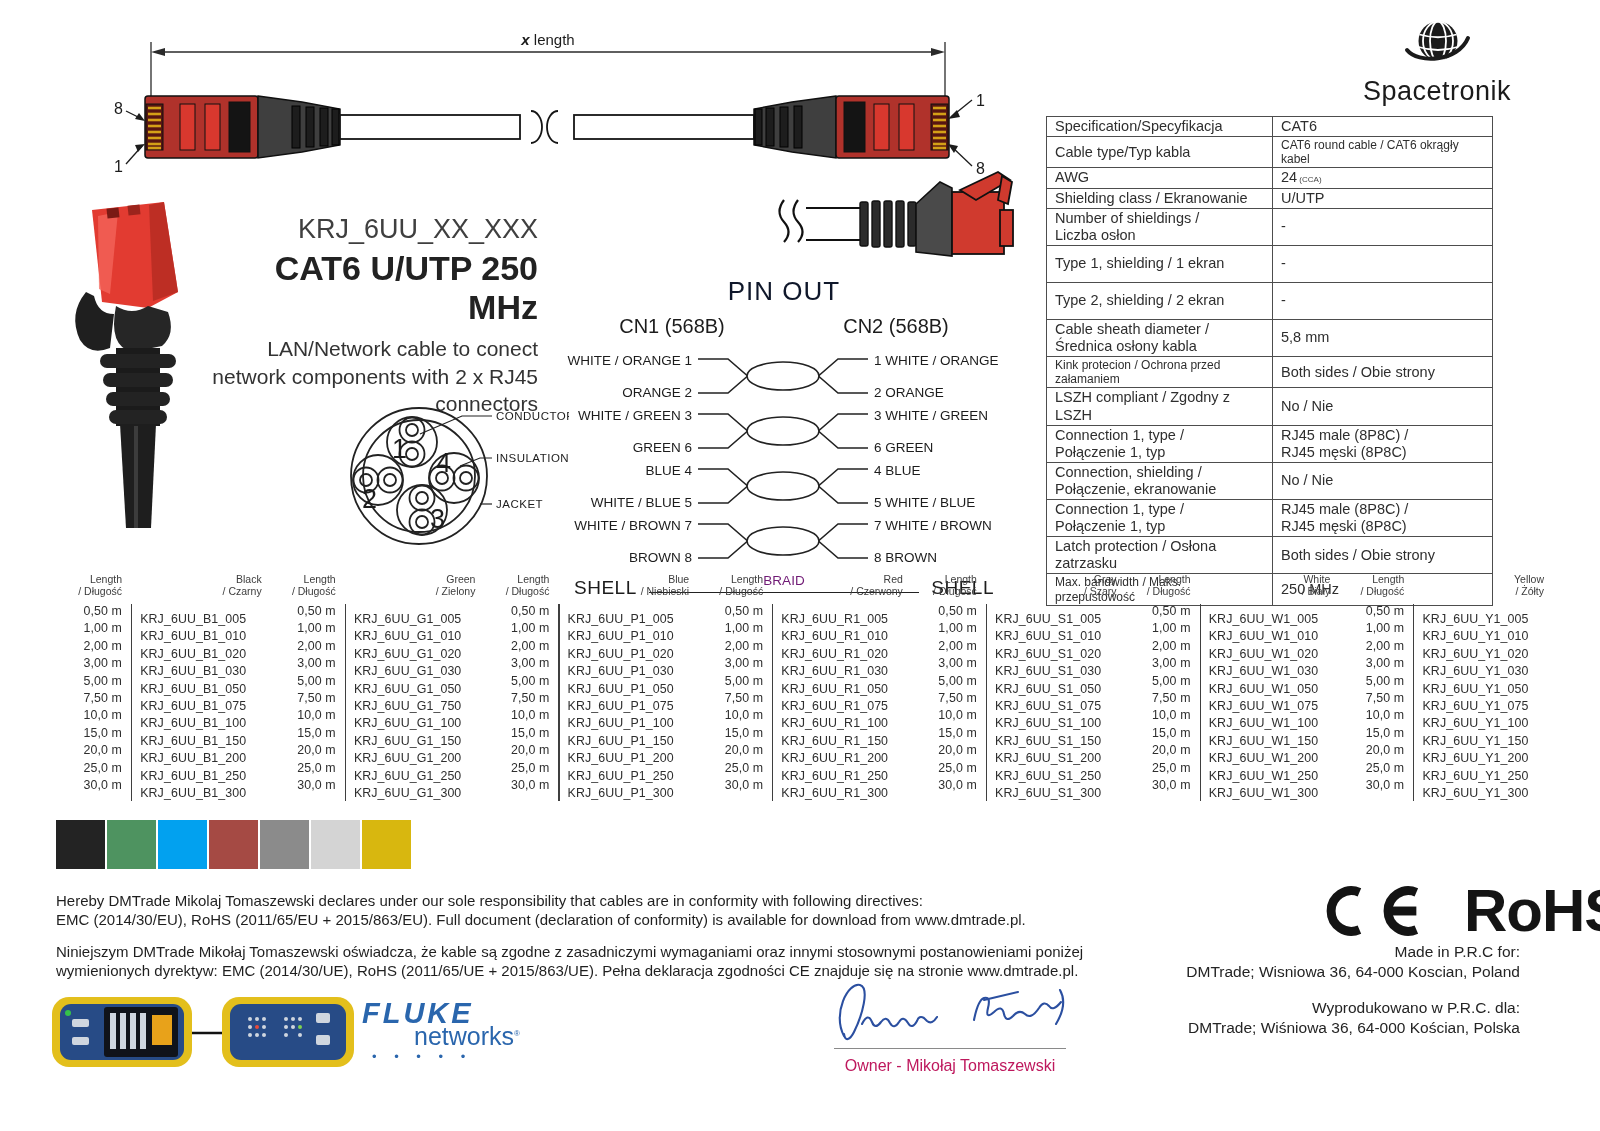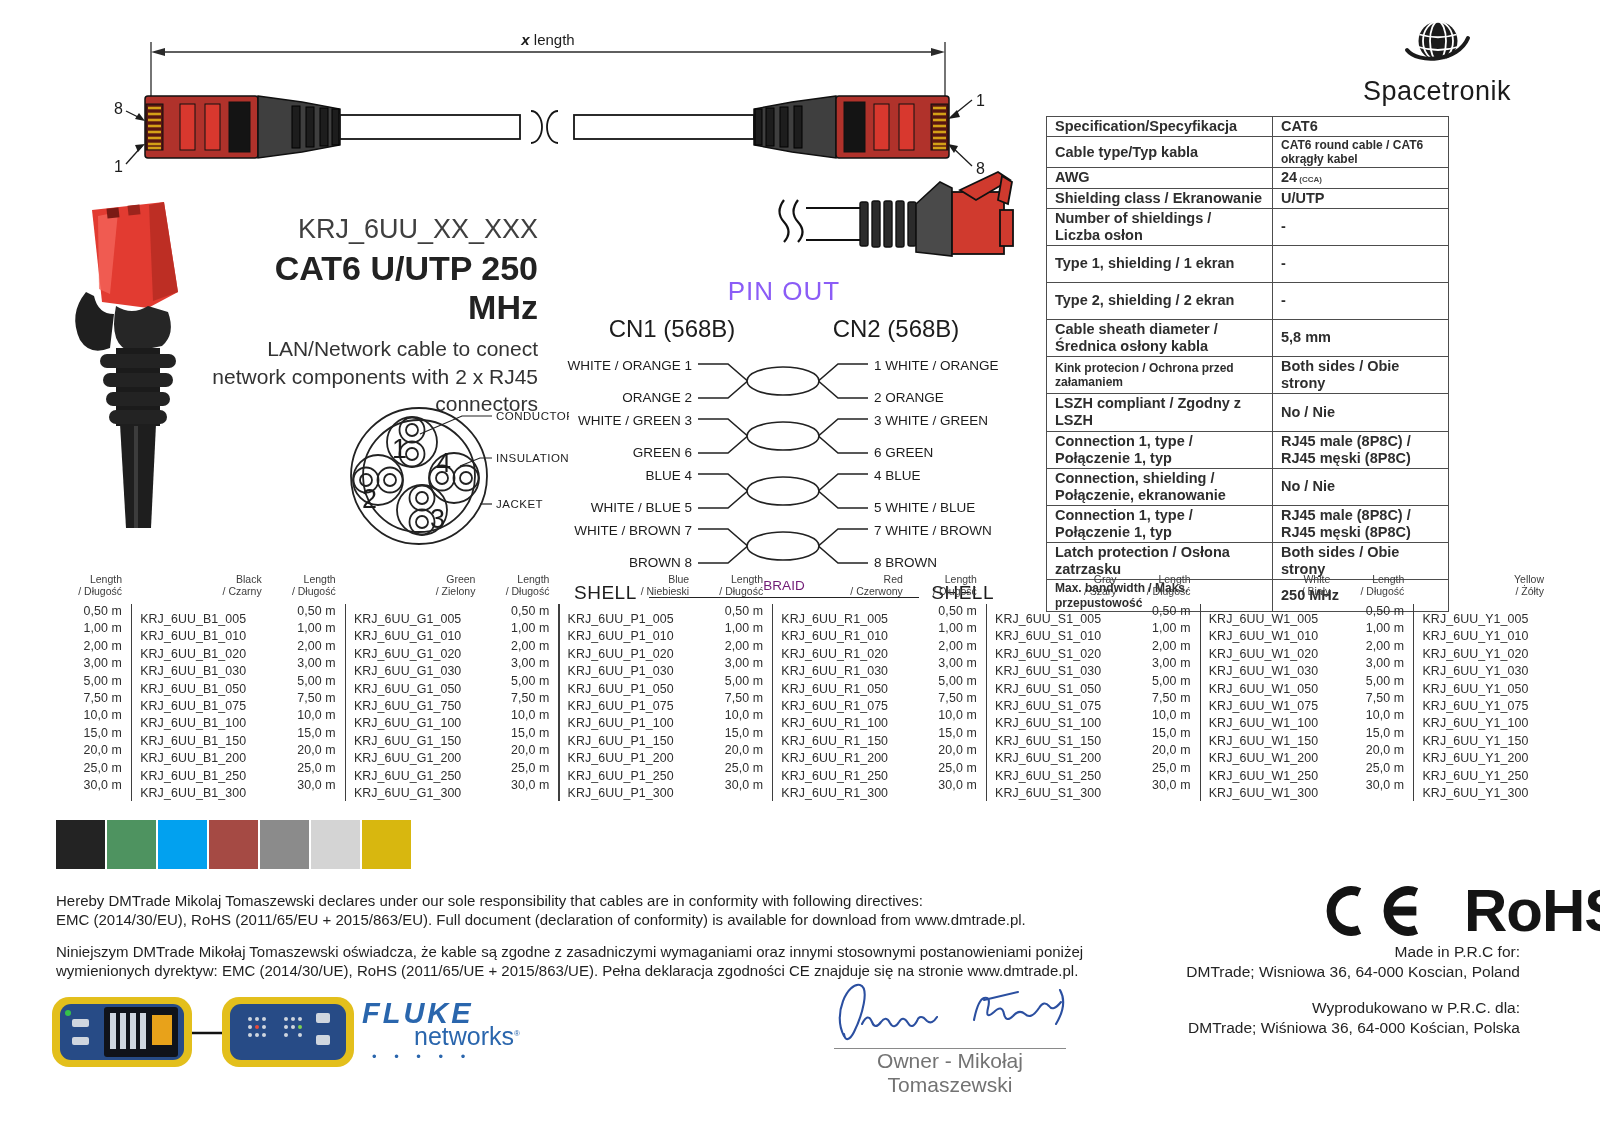--- a/index.html
+++ b/index.html
@@ -8,44 +8,44 @@
   #canvas { position:relative; width:1600px; height:1131px; background:#fff; overflow:hidden; }
 
   
   .cable-diagram { position:absolute; left:88px; top:22px; }
 
   
   .sp-logo { position:absolute; left:1352px; top:16px; width:170px; text-align:center; }
   .sp-logo .sp-text { font-size:27px; color:#1b1b1b; letter-spacing:.5px; margin-top:-2px; }
 
   
-  .spec-table { position:absolute; left:1046px; top:116px; width:403px; border-collapse:collapse; table-layout:fixed;font-weight:bold; }
+  .spec-table { position:absolute; left:1046px; top:116px; width:447px; border-collapse:collapse; table-layout:fixed; }
   .spec-table td { border:1px solid #4d4d4d; padding:1px 8px; font-size:14.5px; line-height:1.18; color:#2e2e2e; vertical-align:middle; }
   .spec-table td.sl { width:226px; white-space:pre-line; }
   .spec-table td.sv { white-space:pre-line; }
   .spec-table td.sm { font-size:12px; }
   .spec-table tr.tall td { height:37px; }
   .spec-table .suffix { font-size:8px; color:#444; }
 
   
   .title-block { position:absolute; left:200px; top:214px; width:338px; text-align:right; }
   .title-block .model { font-size:27px; color:#3f3f3f; }
   .title-block .ptitle { font-size:34px; font-weight:bold; color:#222; margin-top:4px; }
   .title-block .pdesc { font-size:21px; color:#333; line-height:1.32; margin-top:8px; white-space:pre-line; }
 
   
   .connector-photo { position:absolute; left:52px; top:196px; }
   .connector-sketch { position:absolute; left:768px; top:168px; }
   .cross-section { position:absolute; left:334px; top:396px; }
 
   
   .pinout { position:absolute; left:560px; top:276px; width:448px; }
-  .pinout .po-title { text-align:center; font-size:26px; color:#8b5cf6; letter-spacing:1px; margin-bottom:8px; font-family:"Liberation Sans",sans-serif; }
+  .pinout .po-title { text-align:center; font-size:26px; color:#0f172a; letter-spacing:1px; margin-bottom:8px; font-family:"Liberation Sans",sans-serif; }
   .po-heads { display:flex; margin-bottom:12px; }
-  .po-heads div { width:50%; text-align:center; font-size:24px; color:#1c1c1c; }
+  .po-heads div { width:50%; text-align:center; font-size:20px; color:#1c1c1c; }
   .pair-row { display:flex; align-items:center; margin-bottom:3px; }
   .pair-left, .pair-right { width:132px; display:flex; flex-direction:column; justify-content:center; font-size:13.5px; color:#1c1c1c; line-height:19px;gap:13px; }
   .pair-left { text-align:right; }
   .pair-right { text-align:left; }
   .twist { flex:0 0 170px; margin:0 6px; }
   .shell-row { display:flex; align-items:center; margin-top:10px; padding:0 14px; }
   .shell-row .shell { font-size:19px; color:#1c1c1c; letter-spacing:.5px; }
   .braid-line { flex:1; position:relative; border-top:1.6px solid #222; margin:0 12px; top:4px; }
   .braid-line .braid { position:absolute; top:-20px; left:50%; transform:translateX(-50%); font-size:13.5px; color:#701a75; }
 
@@ -81,21 +81,21 @@
   .fluke-testers { position:absolute; left:52px; top:993px; }
   .fluke-logo { position:absolute; left:362px; top:997px; width:170px; color:#2a66ad; }
   .fluke-logo .fl1 { font-size:29px; font-weight:bold; font-style:italic; letter-spacing:3px; }
   .fluke-logo .fl2 { font-size:25px; margin-top:-8px; margin-left:52px; }
   .fluke-logo .fl2 sup { font-size:8px; }
   .fluke-logo .fdots { font-size:13px; letter-spacing:7px; margin-left:10px; margin-top:-2px; }
 
   
   .signature { position:absolute; left:822px; top:972px; width:256px; text-align:center; }
   .signature .sig-line { border-top:1.2px solid #8a8a8a; width:232px; margin:0 auto; }
-  .signature .sig-caption { font-size:21px; color:#737373; margin-top:0; }
+  .signature .sig-caption { font-size:16px; color:#be185d; margin-top:8px; }
 </style>
 </head>
 <body>
 
 <div id="canvas">
 
   <svg class="cable-diagram" width="920" height="152" viewBox="0 0 920 152">
     <g stroke="#2a2a2a" stroke-width="1.3" fill="none">
       <line x1="63" y1="20" x2="63" y2="92"></line>
       <line x1="857" y1="20" x2="857" y2="92"></line>

